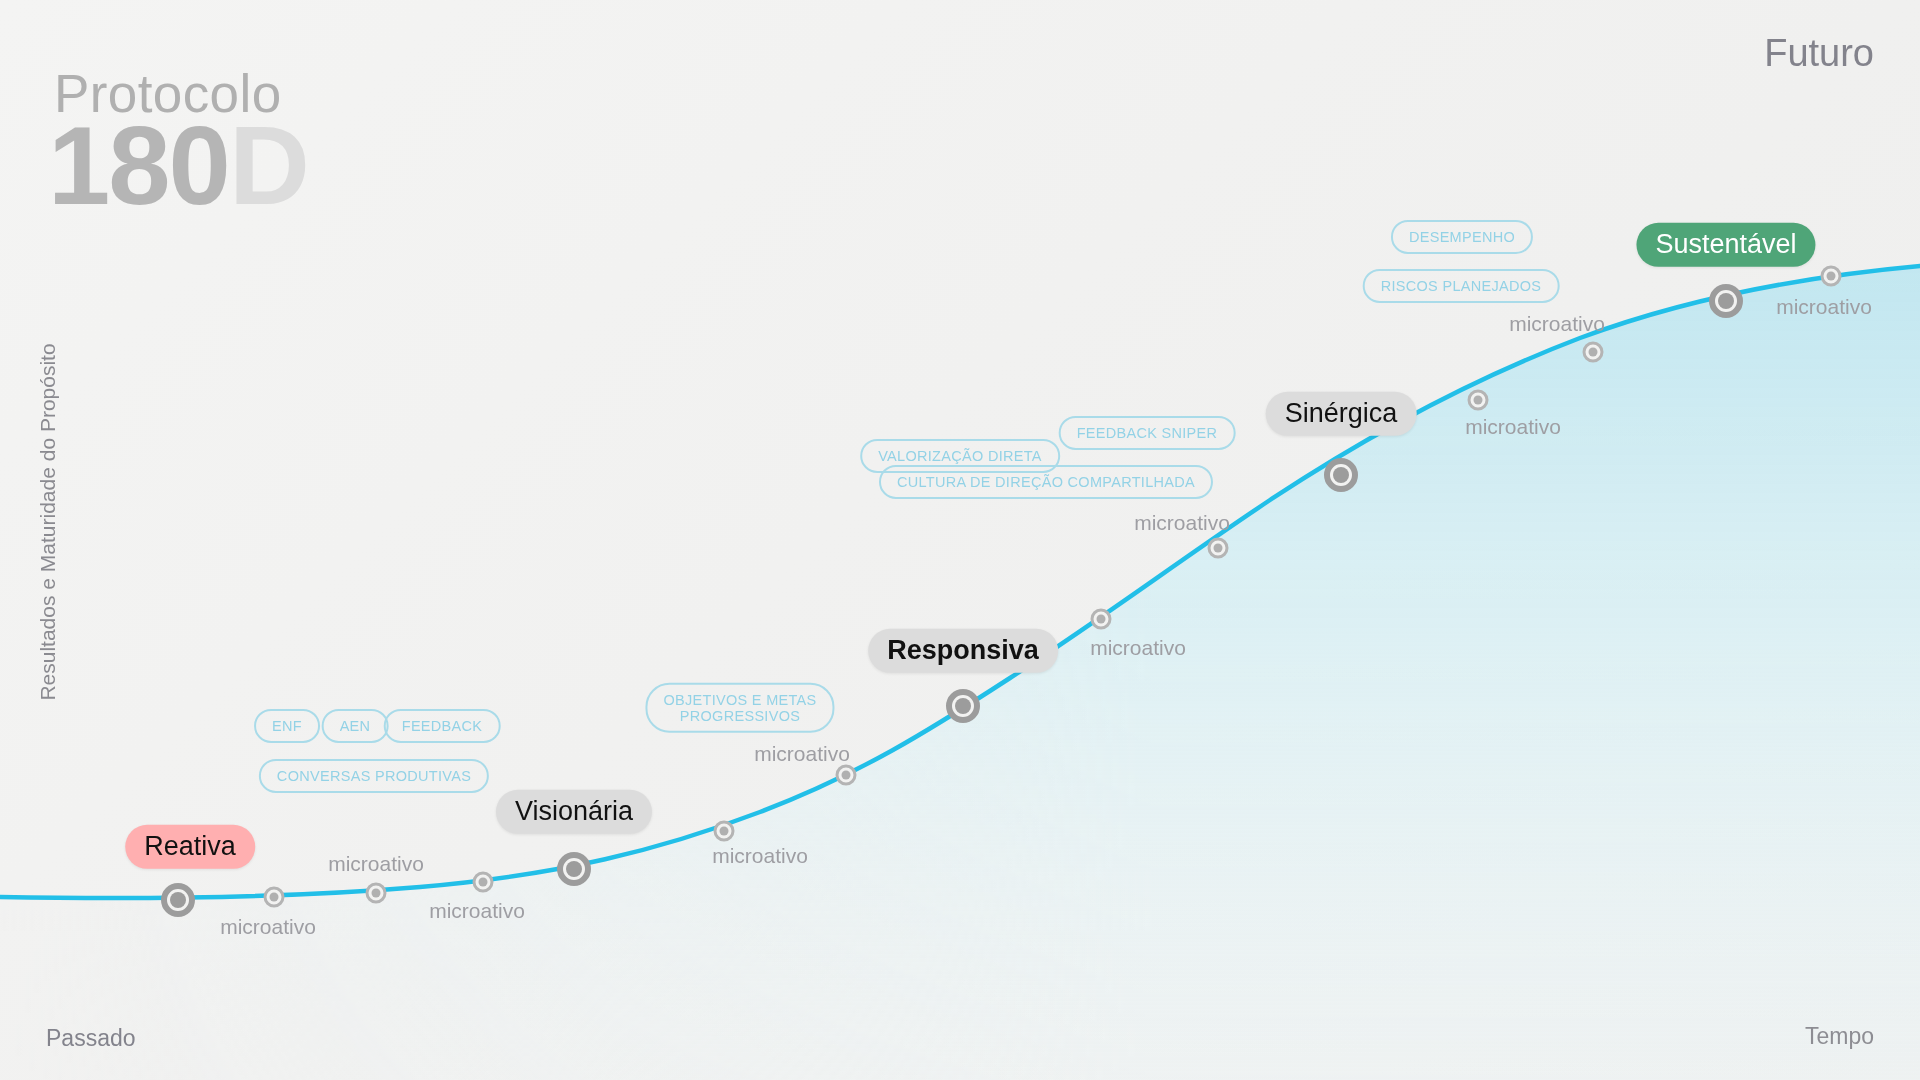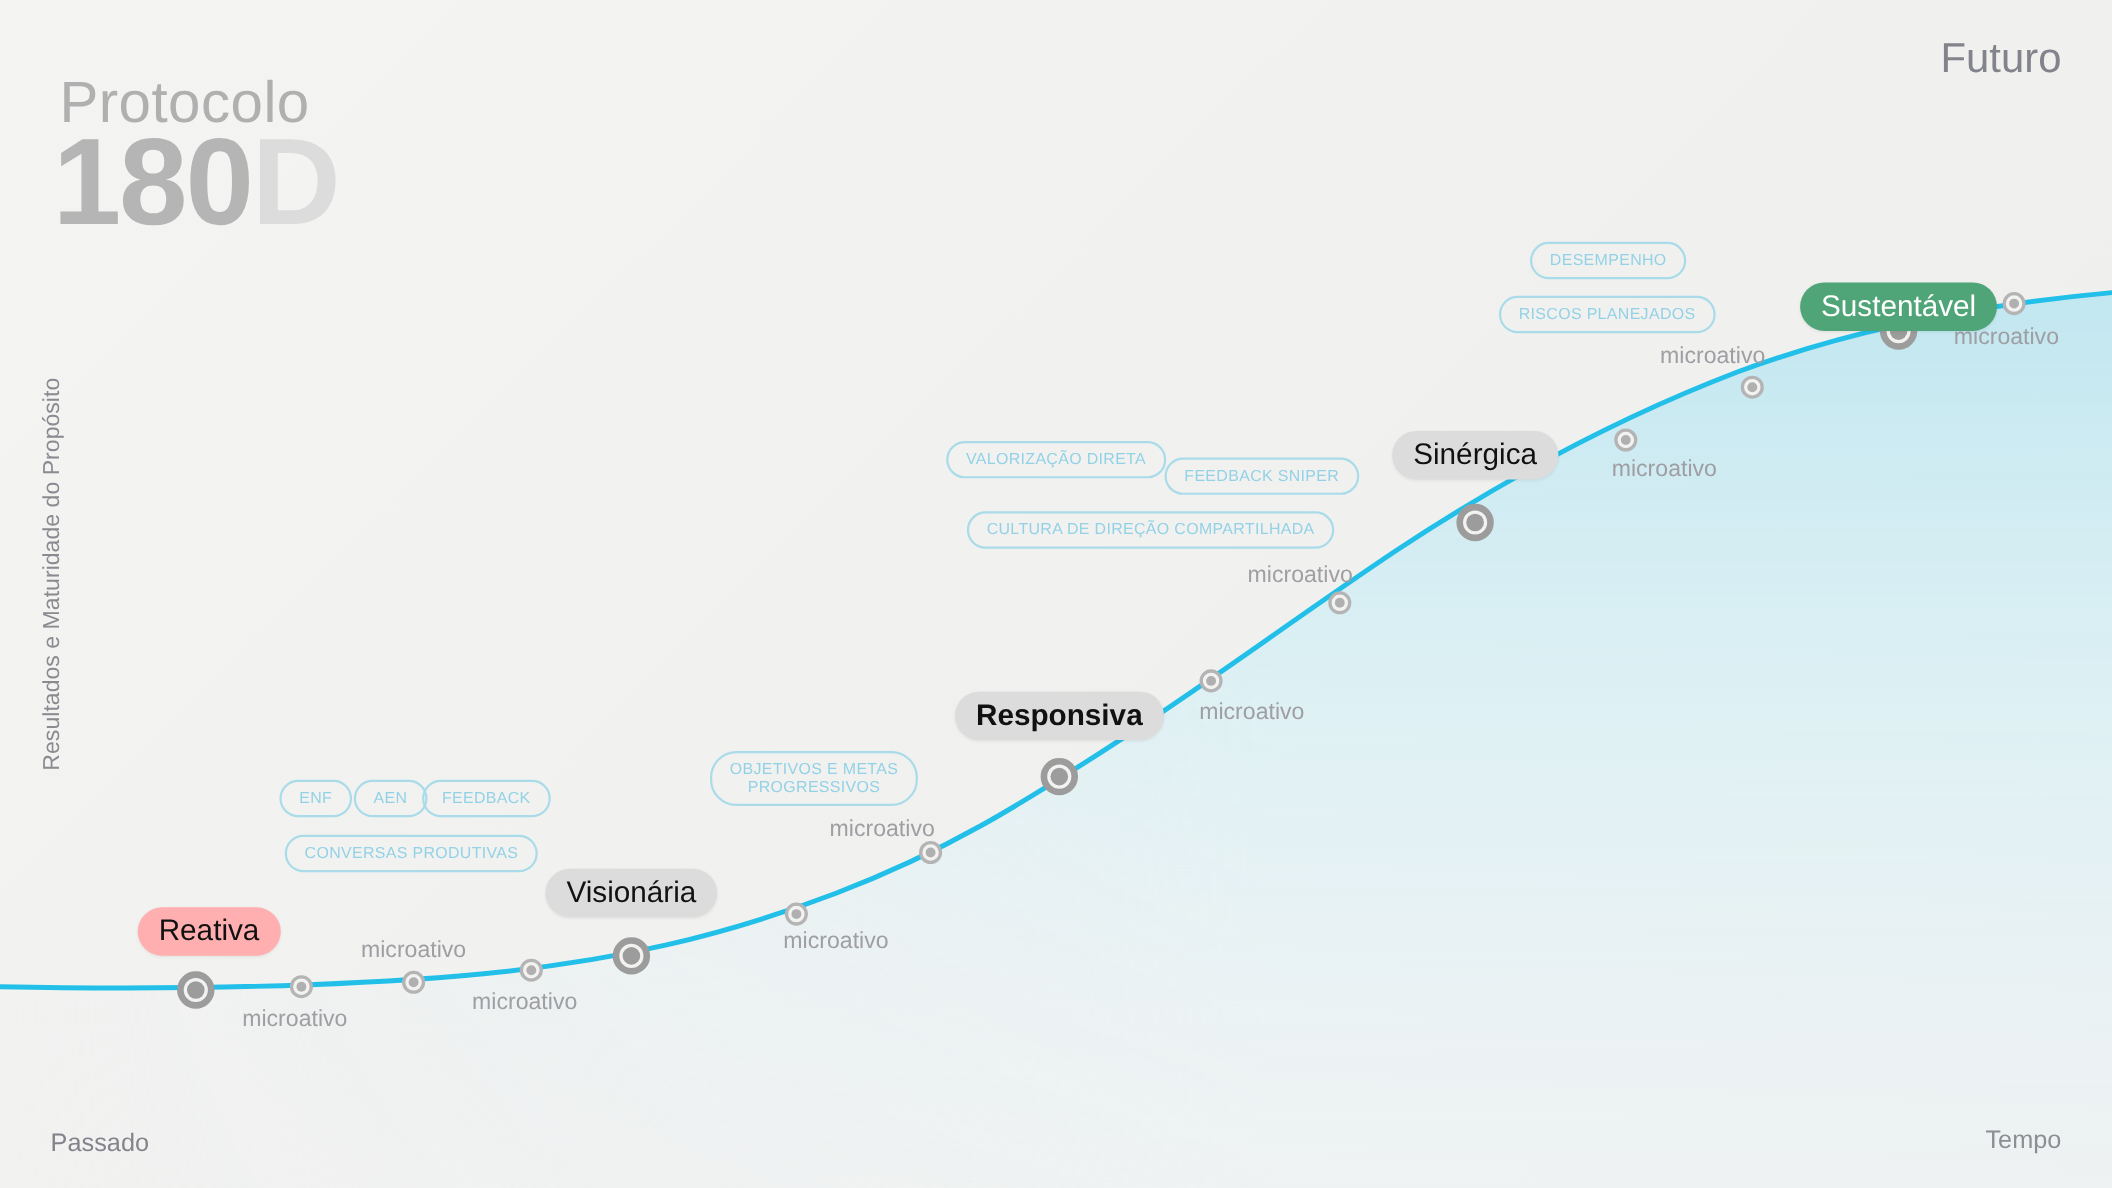--- a/index.html
+++ b/index.html
@@ -205,21 +205,21 @@
   <div class="axis-label" id="axis-past">Passado</div>
   <div class="axis-label" id="axis-time">Tempo</div>
 
   <div id="tags-layer">
       <div class="tag-pill" style="left: 287px; top: 726px;">ENF</div>
       <div class="tag-pill" style="left: 355px; top: 726px;">AEN</div>
       <div class="tag-pill" style="left: 442px; top: 726px;">FEEDBACK</div>
       <div class="tag-pill" style="left: 374px; top: 776px;">CONVERSAS PRODUTIVAS</div>
       <div class="tag-pill" style="left: 740px; top: 708px;">OBJETIVOS E METAS
 PROGRESSIVOS</div>
-      <div class="tag-pill" style="left: 960px; top: 418px;">VALORIZAÇÃO DIRETA</div>
+      <div class="tag-pill" style="left: 960px; top: 456px;">VALORIZAÇÃO DIRETA</div>
       <div class="tag-pill" style="left: 1147px; top: 433px; text-align: right;">FEEDBACK SNIPER</div>
       <div class="tag-pill" style="left: 1046px; top: 482px;">CULTURA DE DIREÇÃO COMPARTILHADA</div>
       <div class="tag-pill" style="left: 1462px; top: 237px;">DESEMPENHO</div>
       <div class="tag-pill" style="left: 1461px; top: 286px;">RISCOS PLANEJADOS</div>
     </div>
   <div id="nodes-layer">
       <div class="node minor" style="left: 274px; top: 897px;">
         <div class="core"></div>
       </div>
       <div class="micro-label" style="left: 268px; top: 927px;">microativo</div>
@@ -273,16 +273,16 @@
         <div class="core"></div>
       </div>
       <div class="stage-badge gray" style="left: 963px; top: 651px; font-weight: bold;">Responsiva</div>
       <div class="node major" style="left: 1341px; top: 475px;">
         <div class="core"></div>
       </div>
       <div class="stage-badge gray" style="left: 1341px; top: 414px;">Sinérgica</div>
       <div class="node major" style="left: 1726px; top: 301px;">
         <div class="core"></div>
       </div>
-      <div class="stage-badge green" style="left: 1726px; top: 245px; margin-top: 34px;">Sustentável</div>
+      <div class="stage-badge green" style="left: 1726px; top: 245px;">Sustentável</div>
     </div>
 
 </div>
 
 </body></html>

